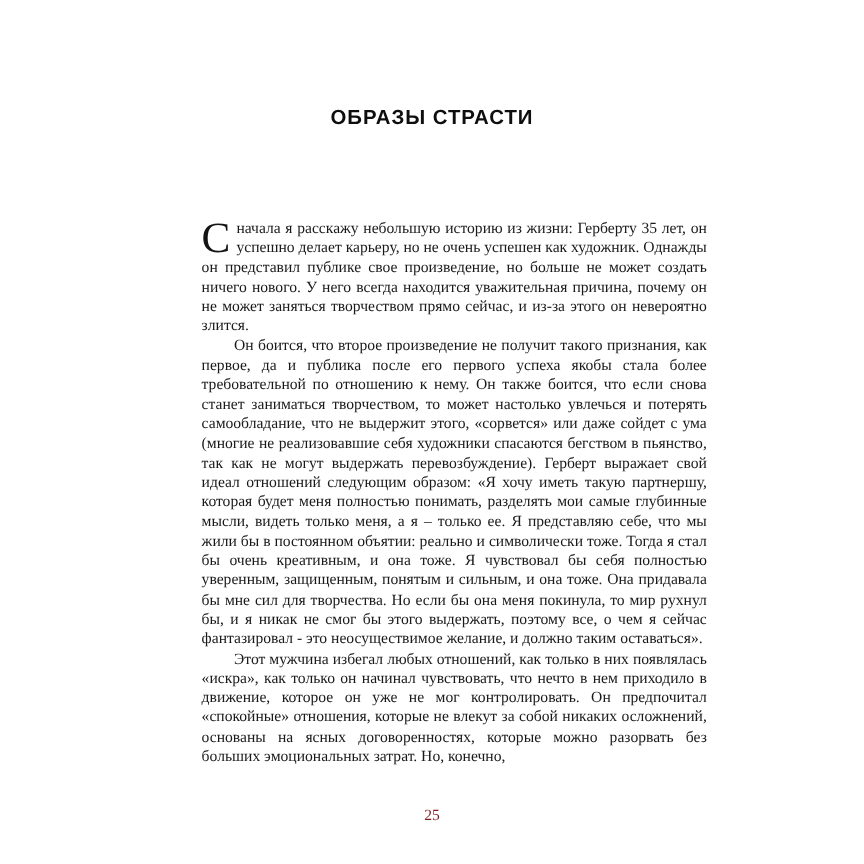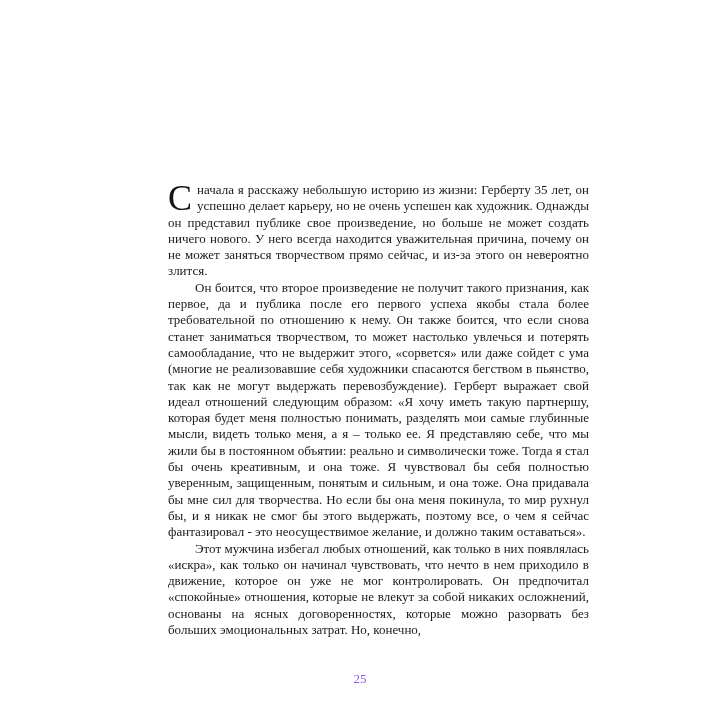--- a/index.html
+++ b/index.html
@@ -54,28 +54,29 @@
     padding: 2px 5px 0 0;
     color: #141414;
   }
   .page-number {
     position: absolute;
     top: 671px;
     left: 0;
     width: 100%;
     text-align: center;
     font-size: 13px;
-    color: #8b5cf6;
+    color: #7f1d1d;
   }
 </style>
 </head>
 <body>
 
 <div class="page">
 
+  <h1 class="chapter-title">ОБРАЗЫ СТРАСТИ</h1>
 
   <div class="body-text">
 
     <p class="para para-first">
       <span class="dropcap">С</span><span>начала я расскажу небольшую историю из жизни: Герберту 35 лет, он успешно делает карьеру, но не очень успешен как художник. Однажды он представил публике свое произведение, но больше не может создать ничего нового. У него всегда находится уважительная причина, почему он не может заняться творчеством прямо сейчас, и из-за этого он невероятно злится.</span>
     </p>
 
     <p class="para">Он боится, что второе произведение не получит такого признания, как первое, да и публика после его первого успеха якобы стала более требовательной по отношению к нему. Он также боится, что если снова станет заниматься творчеством, то может настолько увлечься и потерять самообладание, что не выдержит этого, «сорвется» или даже сойдет с ума (многие не реализовавшие себя художники спасаются бегством в пьянство, так как не могут выдержать перевозбуждение). Герберт выражает свой идеал отношений следующим образом: «Я хочу иметь такую партнершу, которая будет меня полностью понимать, разделять мои самые глубинные мысли, видеть только меня, а я – только ее. Я представляю себе, что мы жили бы в постоянном объятии: реально и символически тоже. Тогда я стал бы очень креативным, и она тоже. Я чувствовал бы себя полностью уверенным, защищенным, понятым и сильным, и она тоже. Она придавала бы мне сил для творчества. Но если бы она меня покинула, то мир рухнул бы, и я никак не смог бы этого выдержать, поэтому все, о чем я сейчас фантазировал - это неосуществимое желание, и должно таким оставаться».</p>
 
     <p class="para">Этот мужчина избегал любых отношений, как только в них появлялась «искра», как только он начинал чувствовать, что нечто в нем приходило в движение, которое он уже не мог контролировать. Он предпочитал «спокойные» отношения, которые не влекут за собой никаких осложнений, основаны на ясных договоренностях, которые можно разорвать без больших эмоциональных затрат. Но, конечно,</p>

